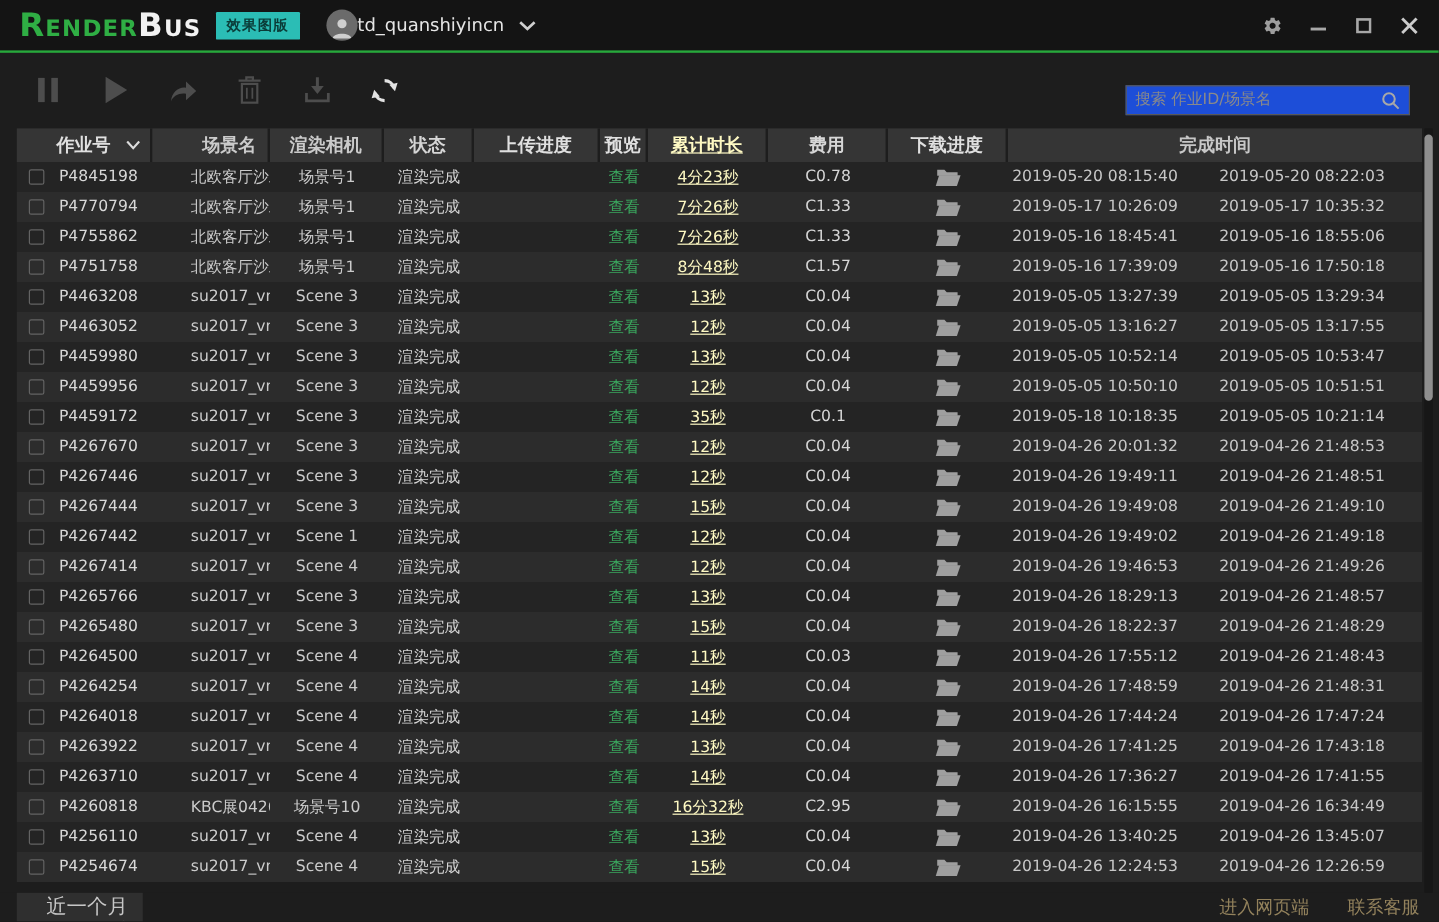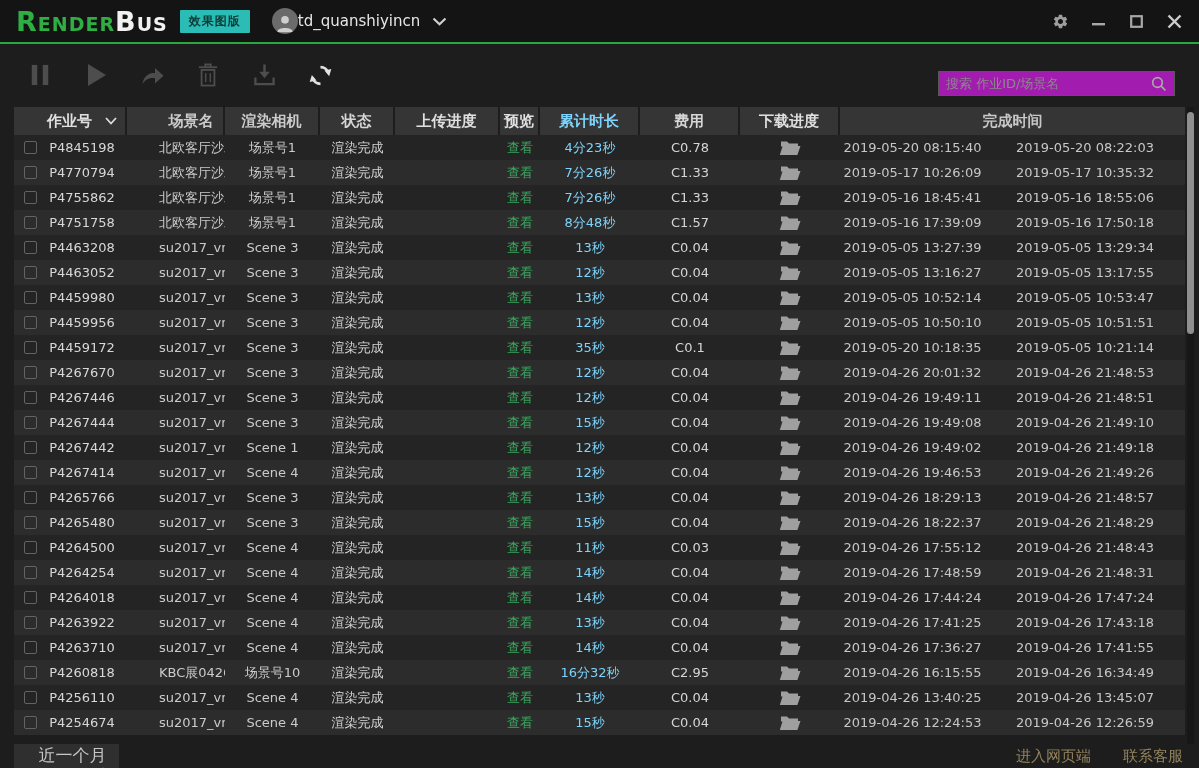--- a/index.html
+++ b/index.html
@@ -28,21 +28,21 @@
   .username { font-size:15px; color:#e6e6e6; }
   .user-chevron { margin-left:12px; }
   .win-controls { margin-left:auto; display:flex; align-items:center; gap:20px; }
   .win-btn { width:18px; height:18px; display:flex; align-items:center; justify-content:center; cursor:pointer; }
 
   
   .toolbar { position:absolute; top:46px; left:0; right:0; height:58px; display:flex; align-items:center; padding-left:27px; gap:30px; }
   .tool-btn { width:26px; height:26px; display:flex; align-items:center; justify-content:center; cursor:pointer; }
   .search-box {
     position:absolute; right:24px; top:25px; width:237px; height:25px;
-    border:1px solid #585858; display:flex; align-items:center; padding:0 7px; background:#a21caf;
+    border:1px solid #585858; display:flex; align-items:center; padding:0 7px; background:#1d4ed8;
   }
   .search-box input {
     flex:1; background:transparent; border:none; outline:none;
     color:#cfcfcf; font-size:13px; font-family:inherit;
   }
   .search-box input::placeholder { color:#8a8a8a; }
 
   
   .table-wrap { position:absolute; left:14px; right:14px; top:107px; }
   .thead { display:flex; height:28px; }
@@ -72,21 +72,21 @@
   .th.c-id { justify-content:center; }
   .th-chevron { position:absolute; right:8px; top:10px; }
 
   .checkbox {
     width:13px; height:13px; border:1px solid #636363; border-radius:2px;
     margin-left:10px; flex:0 0 auto; background:transparent; cursor:pointer;
   }
   .id-text { flex:1; text-align:center; color:#d8d8d8; }
   .c-scene, .c-camera { color:#cbcbcb; }
   .c-status { color:#d6d6d6; }
-  .c-duration { color:#7dd3fc; }
+  .c-duration { color:#fef9c3;text-decoration:underline; }
   .c-cost { color:#d6d6d6; }
   .c-submitted, .c-finished { color:#c7c7c7; }
   .preview-link { color:#3aa55d; cursor:pointer; }
   .folder-btn { cursor:pointer; display:flex; }
 
   
   .scroll-track { position:absolute; right:5px; top:107px; height:637px; width:7px; background:#171717; }
   .scroll-thumb { position:absolute; top:5px; left:0; width:7px; height:222px; background:#8f8f8f; border-radius:4px; cursor:pointer; }
 
   
@@ -438,21 +438,21 @@
     <div class="cell c-duration">35秒</div>
     <div class="cell c-cost">C0.1</div>
     <div class="cell c-download">
       <span class="folder-btn">
         <svg width="22" height="16" viewBox="0 0 22 16">
           <path d="M2 1.5h6l2 2h9v3H2z" fill="#9f9f9f"></path>
           <path d="M3.6 6h17.9l-3.1 9H0.8z" fill="#9f9f9f"></path>
         </svg>
       </span>
     </div>
-    <div class="cell c-submitted">2019-05-20 10:18:35</div>
+    <div class="cell c-submitted">2019-05-18 10:18:35</div>
     <div class="cell c-finished">2019-05-05 10:21:14</div>
   </div>
 
   <div class="job-row">
     <div class="cell c-id">
       <span class="checkbox"></span>
       <span class="id-text">P4267670</span>
     </div>
     <div class="cell c-scene">su2017_vr3.0_...</div>
     <div class="cell c-camera">Scene 3</div>

